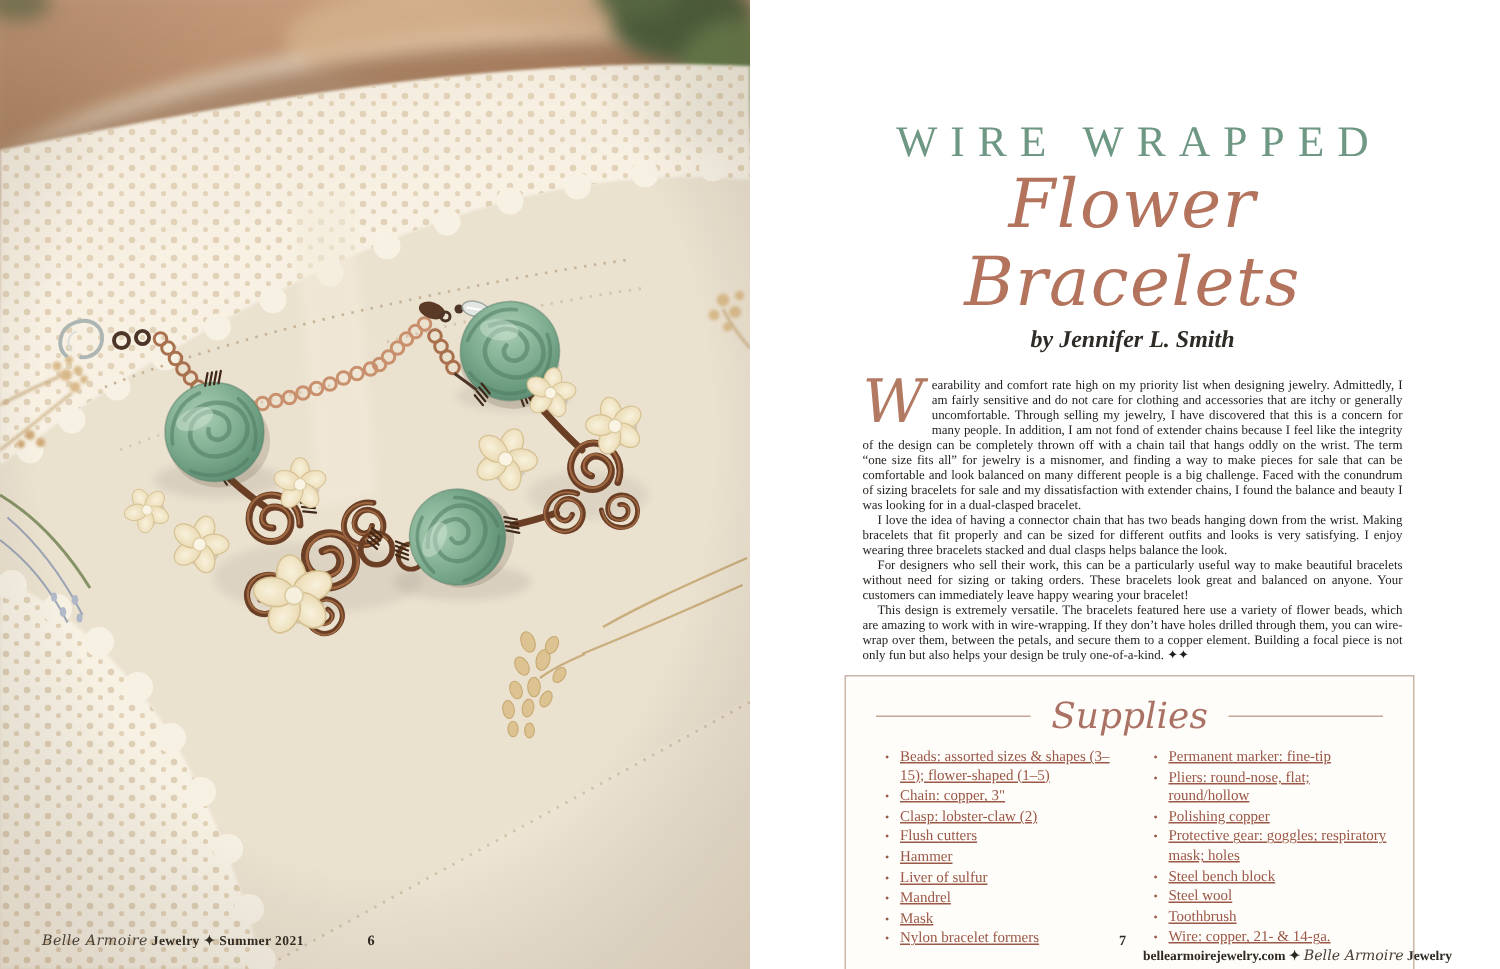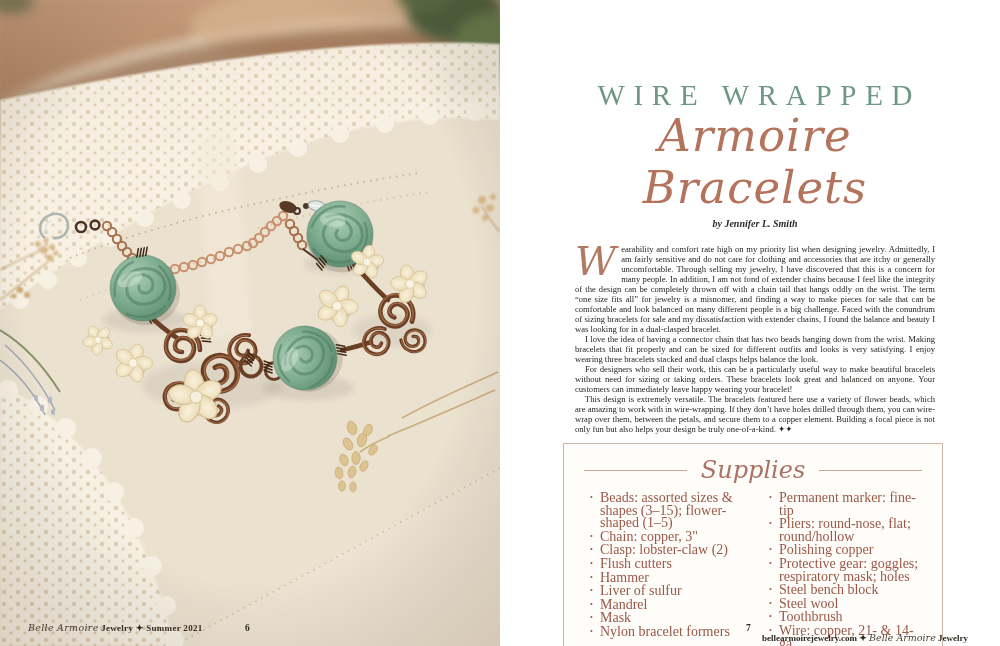--- a/index.html
+++ b/index.html
@@ -12,35 +12,35 @@
   .photo-footer .script{font-family:"DejaVu Serif",serif;font-style:italic;font-size:9.5px;color:#4a4036;}
   .photo-footer b{font-weight:700;}
   .photo-pagenum{position:absolute;left:245px;bottom:13px;font-size:9.5px;color:#2e2921;font-weight:700;}
   
   .article-page{width:500px;height:646px;position:relative;background:#ffffff;overflow:hidden;}
   .content{padding:78px 65px 0 75px;}
   .title-caps{font-family:"Liberation Serif",serif;font-size:29px;line-height:34px;font-weight:400;
               letter-spacing:.30em;color:#6e9883;text-align:center;margin:0 0 0 .3em;}
   .title-script{font-family:"DejaVu Serif",serif;font-style:italic;font-weight:400;font-size:45px;
                 line-height:52px;color:#b3735c;text-align:center;margin-top:-2px;letter-spacing:1px;}
-  .byline{font-size:10px;font-style:italic;font-weight:700;color:#2e2a25;text-align:center;margin-top:4px;}
+  .byline{font-size:16px;font-style:italic;font-weight:700;color:#2e2a25;text-align:center;margin-top:4px;}
   .body-col{margin-top:15px;font-size:8.6px;line-height:10px;color:#211d1a;text-align:justify;}
   .body-col p{margin:0;text-indent:10px;}
   .body-col p.first{text-indent:0;}
   .dropcap{float:left;font-family:"DejaVu Serif",serif;font-style:italic;font-size:40px;line-height:30px;
            color:#b27a63;padding:2px 5px 0 0;}
   
   .supplies{margin:9px -8px 0 -12px;border:1px solid #cab5a9;background:#fffdfa;padding:10px 16px 12px 16px;}
   .sup-title{display:flex;align-items:center;gap:14px;margin:2px 4px 8px 4px;}
   .sup-title::before,.sup-title::after{content:"";flex:1;height:1px;background:#c7a698;}
   .sup-title span{font-family:"DejaVu Serif",serif;font-style:italic;font-size:24px;color:#aa7265;}
   .sup-cols{display:flex;gap:12px;}
   .sup-cols ul{list-style:none;margin:0;padding:0 0 0 10px;flex:1;}
-  .sup-cols li{position:relative;padding-left:10px;font-size:14px;line-height:12.6px;color:#9a5847;
-               margin-bottom:1px;}
+  .sup-cols li{position:relative;padding-left:10px;font-size:10px;line-height:12.6px;color:#9a5847;
+               margin-bottom:1px;text-decoration:underline;}
   .sup-cols li::before{content:"•";position:absolute;left:0;top:0;font-size:8px;color:#9a5847;}
   
   .art-pagenum{position:absolute;left:246px;bottom:13px;font-size:9.5px;color:#2e2921;font-weight:700;}
   .art-footer{position:absolute;right:32px;bottom:3px;font-size:9px;color:#2e2921;font-weight:700;margin-top:21px;}
   .art-footer .script{font-family:"DejaVu Serif",serif;font-style:italic;font-weight:400;font-size:9.5px;color:#4a4036;}
   
   .spd{stroke:#6b3f26;stroke-width:4.6;fill:none;stroke-linecap:round;}
   .spl{stroke:#a87047;stroke-width:1.5;fill:none;stroke-linecap:round;opacity:.85;}
   .rgd{stroke:#6b3f26;stroke-width:3.6;fill:none;}
   .rgl{stroke:#a87047;stroke-width:1.2;fill:none;stroke-linecap:round;}
@@ -359,21 +359,21 @@
       <b>✦</b>
       <b>Summer 2021</b>
     </div>
     <div class="photo-pagenum">6</div>
   </div>
 
   <div class="article-page">
     <div class="content">
       <h1 style="margin:0;">
         <div class="title-caps">WIRE WRAPPED</div>
-        <div class="title-script">Armoire Bracelets</div>
+        <div class="title-script">Flower Bracelets</div>
       </h1>
       <div class="byline">by Jennifer L. Smith</div>
 
       <div class="body-col">
         <p class="first"><span class="dropcap">W</span><span>earability and comfort rate high on my priority list when designing jewelry. Admittedly, I am fairly sensitive and do not care for clothing and accessories that are itchy or generally uncomfortable. Through selling my jewelry, I have discovered that this is a concern for many people. In addition, I am not fond of extender chains because I feel like the integrity of the design can be completely thrown off with a chain tail that hangs oddly on the wrist. The term “one size fits all” for jewelry is a misnomer, and finding a way to make pieces for sale that can be comfortable and look balanced on many different people is a big challenge. Faced with the conundrum of sizing bracelets for sale and my dissatisfaction with extender chains, I found the balance and beauty I was looking for in a dual-clasped bracelet.</span></p>
         <p>I love the idea of having a connector chain that has two beads hanging down from the wrist. Making bracelets that fit properly and can be sized for different outfits and looks is very satisfying. I enjoy wearing three bracelets stacked and dual clasps helps balance the look.</p>
         <p>For designers who sell their work, this can be a particularly useful way to make beautiful bracelets without need for sizing or taking orders. These bracelets look great and balanced on anyone. Your customers can immediately leave happy wearing your bracelet!</p>
         <p>This design is extremely versatile. The bracelets featured here use a variety of flower beads, which are amazing to work with in wire-wrapping. If they don’t have holes drilled through them, you can wire-wrap over them, between the petals, and secure them to a copper element. Building a focal piece is not only fun but also helps your design be truly one-of-a-kind. ✦✦</p>
       </div>
 

